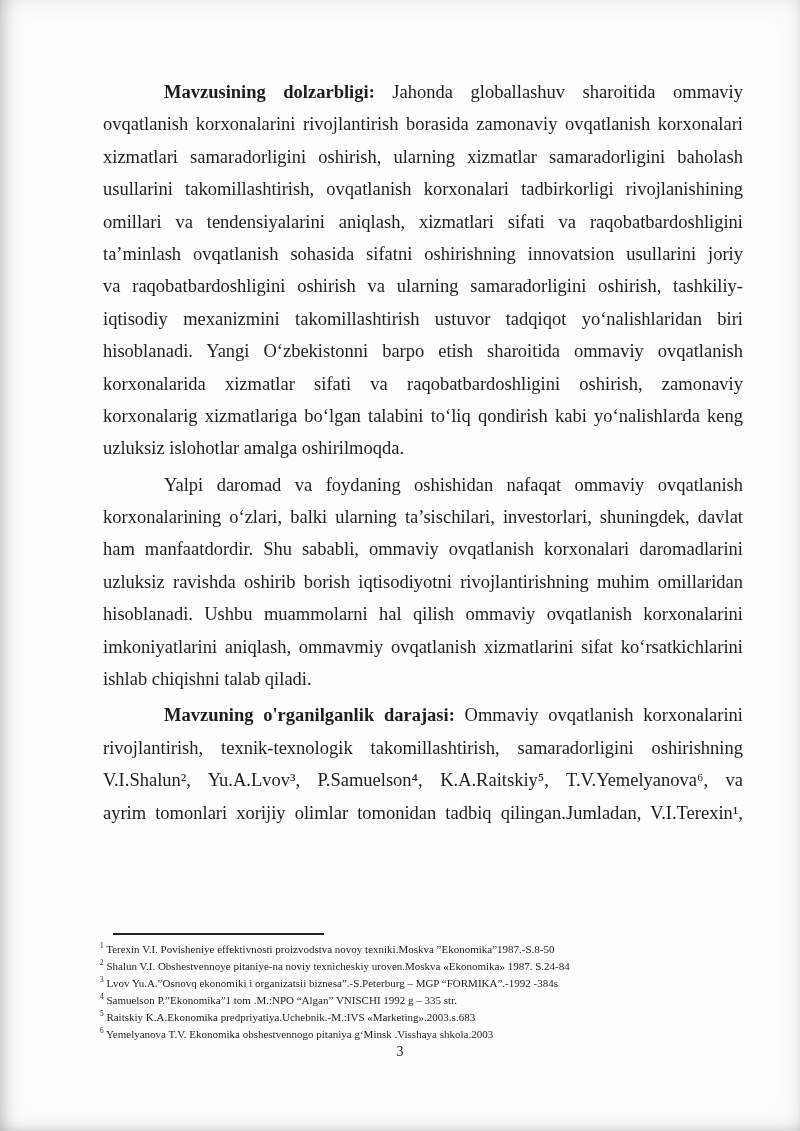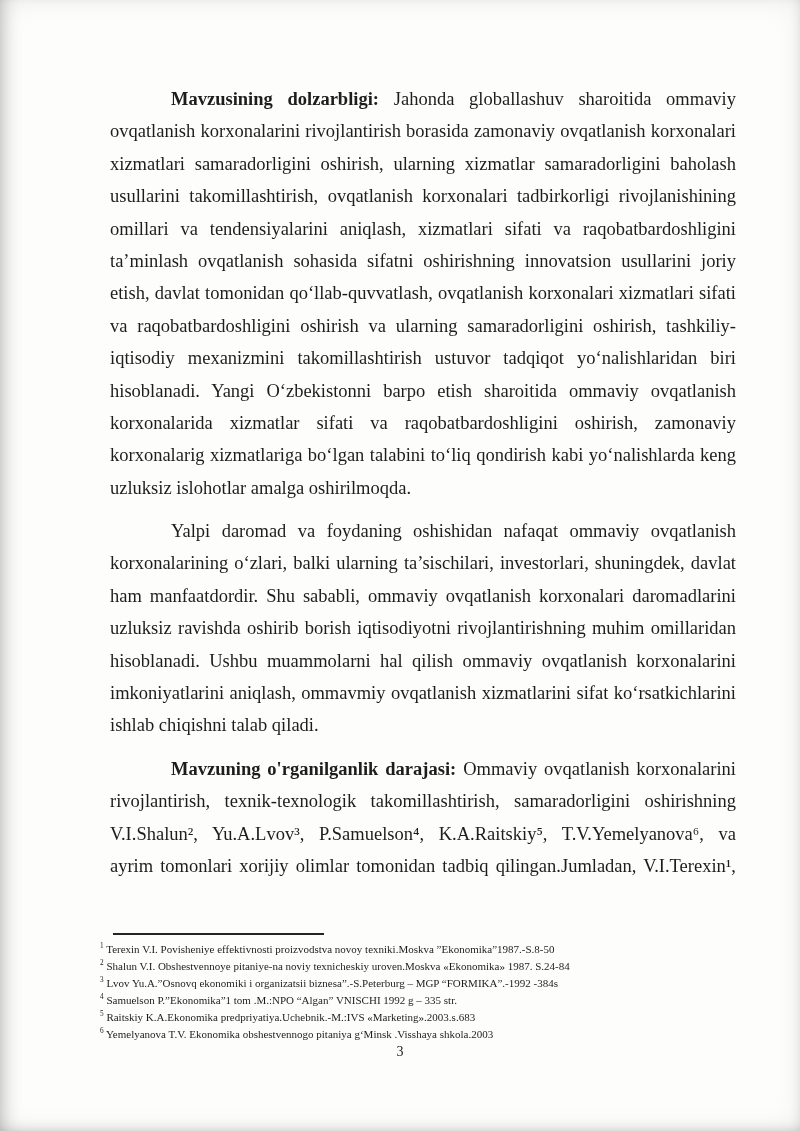--- a/index.html
+++ b/index.html
@@ -16,21 +16,21 @@
     width: 800px; height: 1131px;
     background: var(--paper, #fdfdfc);
     color: var(--ink, #1d1d1d);
     box-shadow: inset 0 0 28px rgba(0,0,0,0.07), inset 14px 0 20px -14px rgba(0,0,0,0.28), inset -8px 0 14px -10px rgba(0,0,0,0.12), inset 0 -10px 16px -12px rgba(0,0,0,0.18);
   }
   .body-text {
     position: absolute;
     left: 99px; top: 72px;
     width: 648px;
   }
-  .para { margin: 11px; }
+  .para { margin: 4px; }
   .line {
     font-size: 18.5px;
     line-height: 32.4px;
     height: 32.4px;
     overflow: hidden;
     text-align: justify;
   }
   .line.justify::after {
     content: "";
     display: inline-block;
@@ -80,21 +80,20 @@
 
 <div class="page" style="--ink: #1d1d1d; --paper: #fdfdfc;">
   <div class="body-text">
       <div class="para">
         <div class="line justify"><span class="indent-space"></span><span class="lead">Mavzusining dolzarbligi:</span> Jahonda globallashuv sharoitida ommaviy</div>
         <div class="line justify">ovqatlanish korxonalarini rivojlantirish borasida zamonaviy ovqatlanish korxonalari</div>
         <div class="line justify">xizmatlari samaradorligini oshirish, ularning xizmatlar samaradorligini baholash</div>
         <div class="line justify">usullarini takomillashtirish, ovqatlanish korxonalari tadbirkorligi rivojlanishining</div>
         <div class="line justify">omillari va tendensiyalarini aniqlash, xizmatlari sifati va raqobatbardoshligini</div>
         <div class="line justify">ta’minlash ovqatlanish sohasida sifatni oshirishning innovatsion usullarini joriy</div>
-        <div class="line justify">etish, davlat tomonidan qoʻllab-quvvatlash, ovqatlanish korxonalari xizmatlari sifati</div>
         <div class="line justify">va raqobatbardoshligini oshirish va ularning samaradorligini oshirish, tashkiliy-</div>
         <div class="line justify">iqtisodiy mexanizmini takomillashtirish ustuvor tadqiqot yoʻnalishlaridan biri</div>
         <div class="line justify">hisoblanadi. Yangi Oʻzbekistonni barpo etish sharoitida ommaviy ovqatlanish</div>
         <div class="line justify">korxonalarida xizmatlar sifati va raqobatbardoshligini oshirish, zamonaviy</div>
         <div class="line justify">korxonalarig xizmatlariga boʻlgan talabini toʻliq qondirish kabi yoʻnalishlarda keng</div>
         <div class="line">uzluksiz islohotlar amalga oshirilmoqda.</div>
       </div>
       <div class="para">
         <div class="line justify"><span class="indent-space"></span>Yalpi daromad va foydaning oshishidan nafaqat ommaviy ovqatlanish</div>
         <div class="line justify">korxonalarining oʻzlari, balki ularning ta’sischilari, investorlari, shuningdek, davlat</div>

